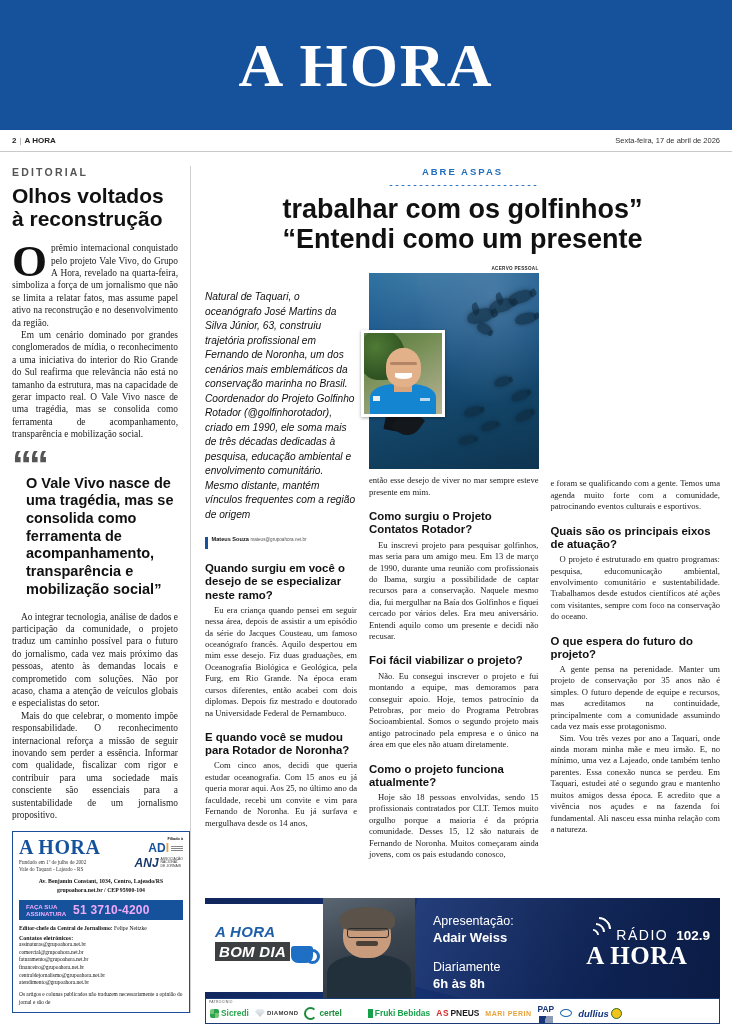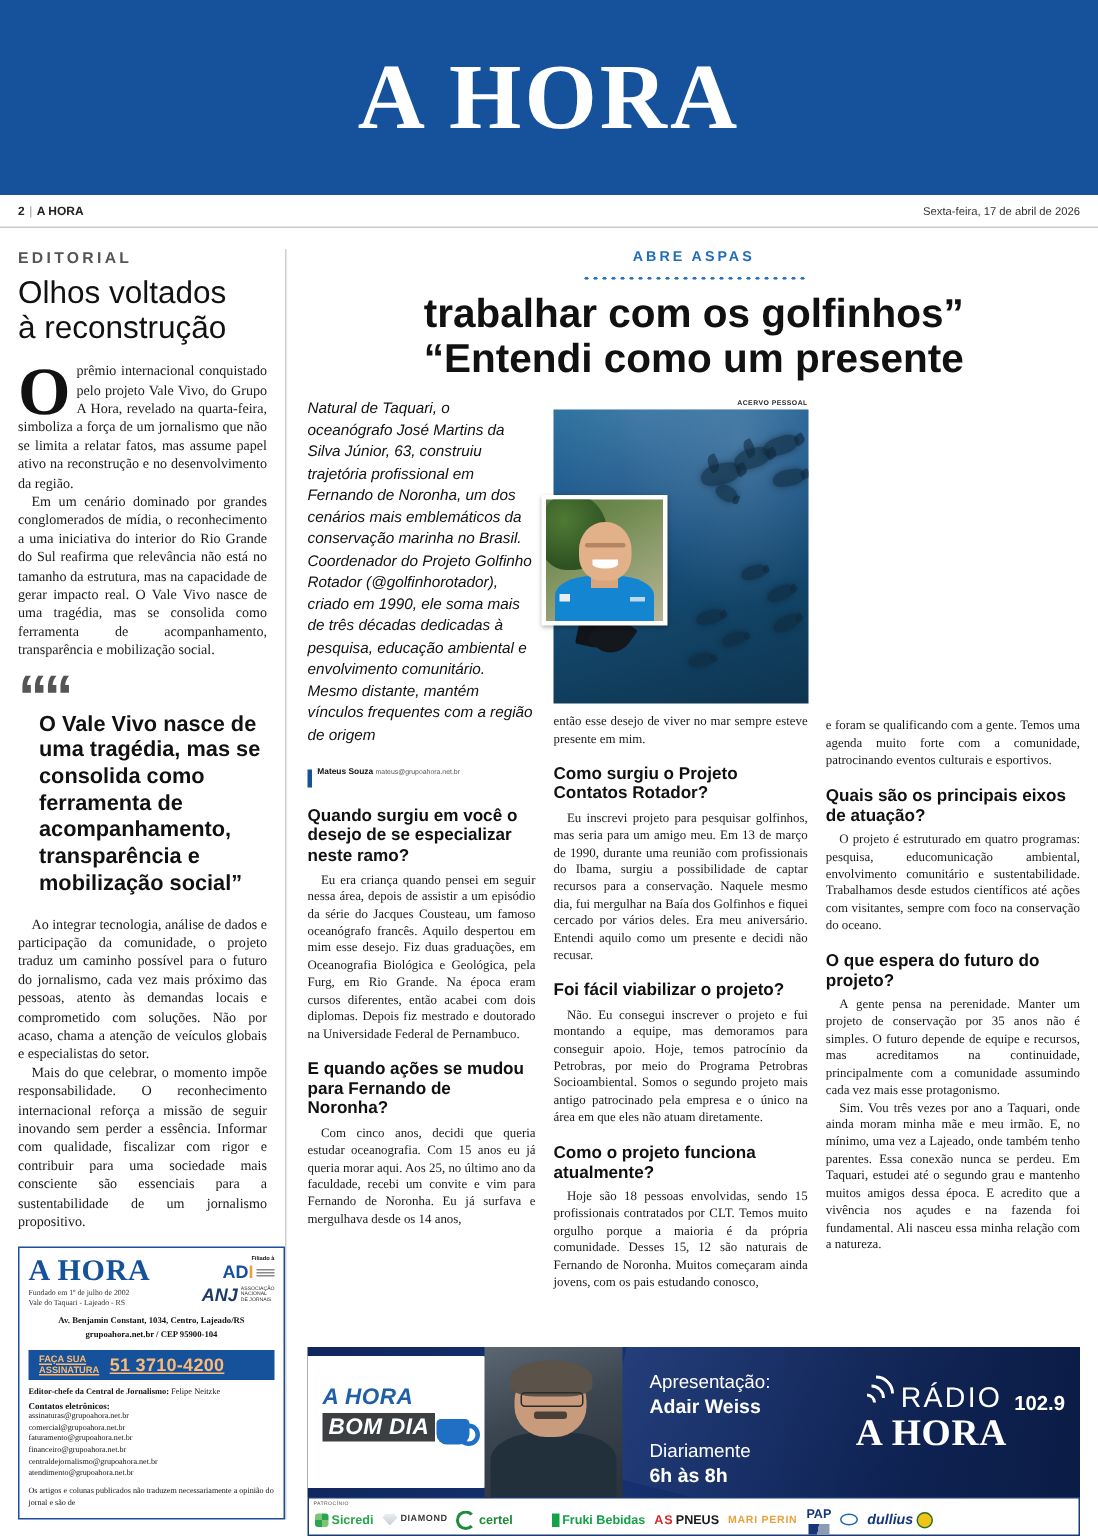--- a/index.html
+++ b/index.html
@@ -38,21 +38,21 @@
   }
   .col-editorial{width:178px;flex:0 0 178px;padding-right:12px;box-sizing:border-box;}
   .col-main{flex:1;padding-left:14px;border-left:1px solid #cfcfcf;box-sizing:border-box;}
 
   
   .kicker{
     font-family:"Liberation Sans",sans-serif;font-size:10.5px;font-weight:bold;
     letter-spacing:2.2px;color:#555;margin-bottom:6px;
   }
   .ed-title{
-    font-family:"Liberation Sans",sans-serif;font-weight:normal;
+    font-family:"Liberation Sans",sans-serif;font-weight:bold;
     font-size:21px;line-height:1.1;color:#111;margin:0 0 12px 0;
   }
   .ed-body p{
     margin:0;font-size:9.4px;line-height:1.32;color:#1a1a1a;text-align:justify;
     text-indent:9px;
   }
   .ed-body p.first{text-indent:0;}
   .dropcap{
     float:left;font-family:"Liberation Serif",serif;font-weight:bold;
     font-size:45px;line-height:0.78;margin:2px 4px 0 0;color:#111;
@@ -89,22 +89,22 @@
   .adi-lines{display:flex;flex-direction:column;gap:1px;}
   .adi-lines i{display:block;width:12px;height:1.2px;background:#888;}
   .badge-anj{display:flex;align-items:center;justify-content:flex-end;gap:2px;margin-top:3px;}
   .anj-mark{font-family:"Liberation Sans",sans-serif;font-weight:bold;font-style:italic;font-size:12px;color:#1b3a6b;line-height:1;}
   .anj-txt{font-family:"Liberation Sans",sans-serif;font-size:3.4px;color:#333;line-height:1.15;text-align:left;}
   .exp-addr{
     font-family:"Liberation Serif",serif;font-size:5.8px;color:#111;text-align:center;
     line-height:1.5;margin-top:5px;font-weight:bold;
   }
   .exp-cta{
-    background:#16529b;color:#fdba74;display:flex;align-items:center;gap:7px;
-    padding:3px 7px;margin-top:5px;text-decoration:underline;
+    background:#16529b;color:#f0abfc;display:flex;align-items:center;gap:7px;
+    padding:3px 7px;margin-top:5px;
   }
   .cta-label{font-family:"Liberation Sans",sans-serif;font-size:6.2px;font-weight:bold;line-height:1.15;}
   .cta-phone{font-family:"Liberation Sans",sans-serif;font-size:12px;font-weight:bold;letter-spacing:.2px;}
   .exp-editor{font-family:"Liberation Serif",serif;font-size:5.6px;margin-top:5px;color:#111;}
   .exp-editor b{font-weight:bold;}
   .exp-contacts-t{font-family:"Liberation Serif",serif;font-size:6px;font-weight:bold;margin-top:4px;color:#111;}
   .exp-mail{font-family:"Liberation Serif",serif;font-size:5.4px;color:#111;line-height:1.42;}
   .exp-note{font-family:"Liberation Serif",serif;font-size:5.4px;color:#111;line-height:1.4;margin-top:4px;}
 
   
@@ -118,21 +118,21 @@
     background-size:6px 3px;background-repeat:repeat-x;
   }
   .aspas-head{
     font-family:"Liberation Sans",sans-serif;font-weight:bold;
     font-size:27px;line-height:1.1;text-align:center;color:#111;margin-bottom:12px;
   }
 
   
   .cols3{display:flex;gap:12px;}
   .c{flex:1;min-width:0;}
-  .c1{flex:0 0 152px;}
+  .c1{flex:0 0 152px;margin-top:24px;}
   .lead{
     font-family:"Liberation Sans",sans-serif;font-style:italic;
     font-size:10.2px;line-height:1.42;color:#111;
   }
   .byline{display:flex;gap:4px;margin-top:14px;align-items:flex-start;}
   .byline .bar{width:2.5px;height:12px;background:#16529b;flex:0 0 2.5px;margin-top:1px;}
   .byline .who{font-family:"Liberation Sans",sans-serif;font-size:5.6px;font-weight:bold;color:#111;line-height:1.3;}
   .byline .mail{font-family:"Liberation Sans",sans-serif;font-size:4.6px;color:#555;line-height:1.3;font-weight:normal;}
   .q{
     font-family:"Liberation Sans",sans-serif;font-weight:bold;
@@ -301,21 +301,21 @@
   .ad-radio{position:absolute;right:10px;top:24px;text-align:left;color:#fff;}
   .radio-top{display:flex;align-items:flex-end;gap:8px;}
   .wifi{position:relative;width:22px;height:20px;flex:0 0 22px;}
   .wifi i{
     position:absolute;left:0;bottom:0;border:2px solid #fff;border-radius:50%;
     border-color:#fff transparent transparent transparent;transform:rotate(45deg);
   }
   .wifi i:nth-child(1){width:8px;height:8px;left:1px;bottom:1px;}
   .wifi i:nth-child(2){width:14px;height:14px;left:1px;bottom:1px;}
   .wifi i:nth-child(3){width:20px;height:20px;left:1px;bottom:1px;}
-  .radio-word{font-family:"Liberation Sans",sans-serif;font-size:19px;letter-spacing:1.5px;line-height:1;}
+  .radio-word{font-family:"Liberation Sans",sans-serif;font-size:14px;letter-spacing:1.5px;line-height:1;}
   .radio-freq{font-family:"Liberation Sans",sans-serif;font-size:13.5px;font-weight:bold;line-height:1;}
   .radio-logo{
     font-family:"Liberation Serif",serif;font-weight:bold;font-size:25px;
     line-height:1;letter-spacing:.5px;margin-top:1px;
   }
   .ad-sponsors{
     position:absolute;left:0;top:100px;width:100%;height:26px;
     background:#fff;border:1px solid #1b3a75;box-sizing:border-box;
   }
   .sp-label{
@@ -471,21 +471,21 @@
           <div class="lead">Natural de Taquari, o oceanógrafo José Martins da Silva Júnior, 63, construiu trajetória profissional em Fernando de Noronha, um dos cenários mais emblemáticos da conservação marinha no Brasil. Coordenador do Projeto Golfinho Rotador (@golfinhorotador), criado em 1990, ele soma mais de três décadas dedicadas à pesquisa, educação ambiental e envolvimento comunitário. Mesmo distante, mantém vínculos frequentes com a região de origem</div>
           <div class="byline">
             <span class="bar"></span>
             <span class="who">
               <span>Mateus Souza</span>
               <span class="mail">mateus@grupoahora.net.br</span>
             </span>
           </div>
           <div class="q first">Quando surgiu em você o desejo de se especializar neste ramo?</div>
           <p class="a">Eu era criança quando pensei em seguir nessa área, depois de assistir a um episódio da série do Jacques Cousteau, um famoso oceanógrafo francês. Aquilo despertou em mim esse desejo. Fiz duas graduações, em Oceanografia Biológica e Geológica, pela Furg, em Rio Grande. Na época eram cursos diferentes, então acabei com dois diplomas. Depois fiz mestrado e doutorado na Universidade Federal de Pernambuco.</p>
-          <div class="q">E quando ações se mudou para Fernando de Noronha?</div>
+          <div class="q">E quando você se mudou para Rotador de Noronha?</div>
           <p class="a">Com cinco anos, decidi que queria estudar oceanografia. Com 15 anos eu já queria morar aqui. Aos 25, no último ano da faculdade, recebi um convite e vim para Fernando de Noronha. Eu já surfava e mergulhava desde os 14 anos,</p>
         </div>
 
         <div class="c">
           <div class="photoblock">
             <div class="credit">ACERVO PESSOAL</div>
             <div class="photo-main">
               <div class="shimmer"></div>
 
               <div class="dolphin" style="left:58%;top:18%;width:16%;height:7%;transform:rotate(-12deg);"></div>

